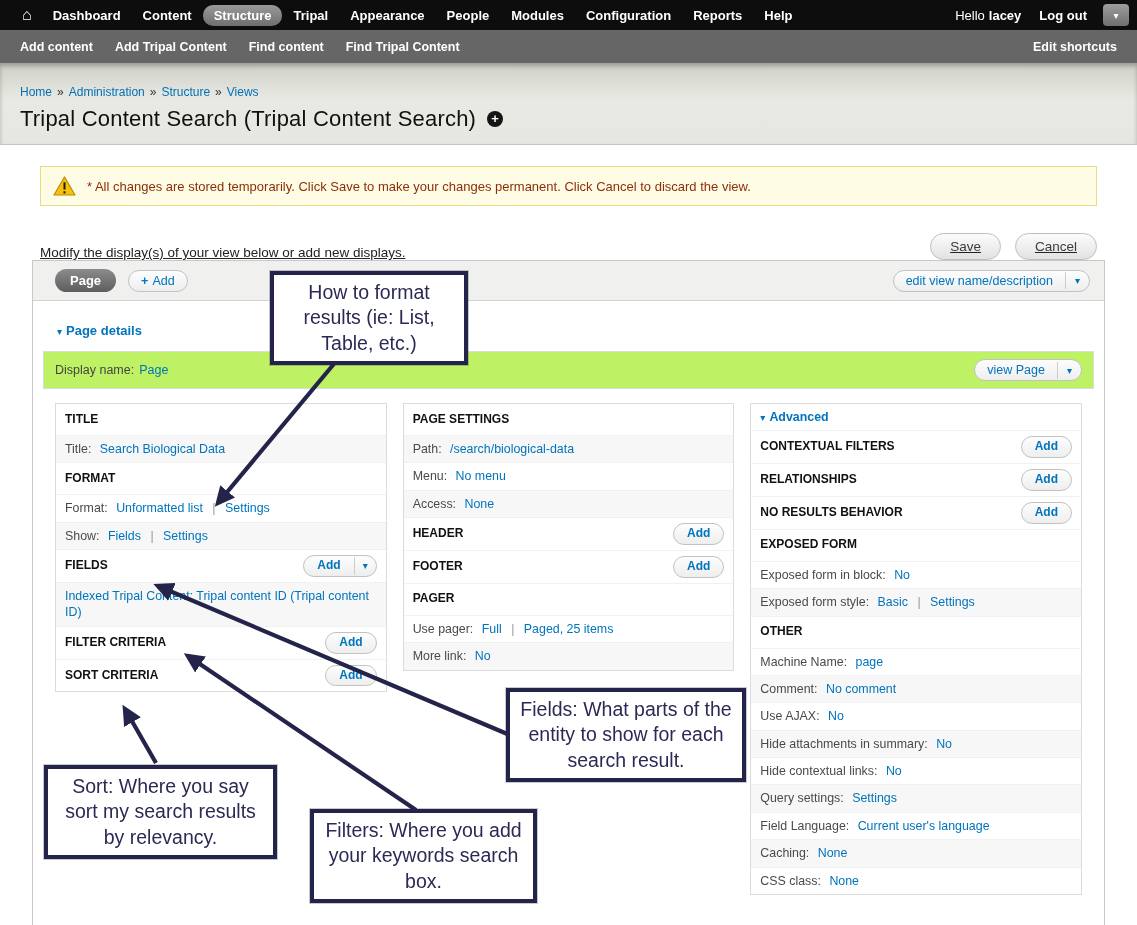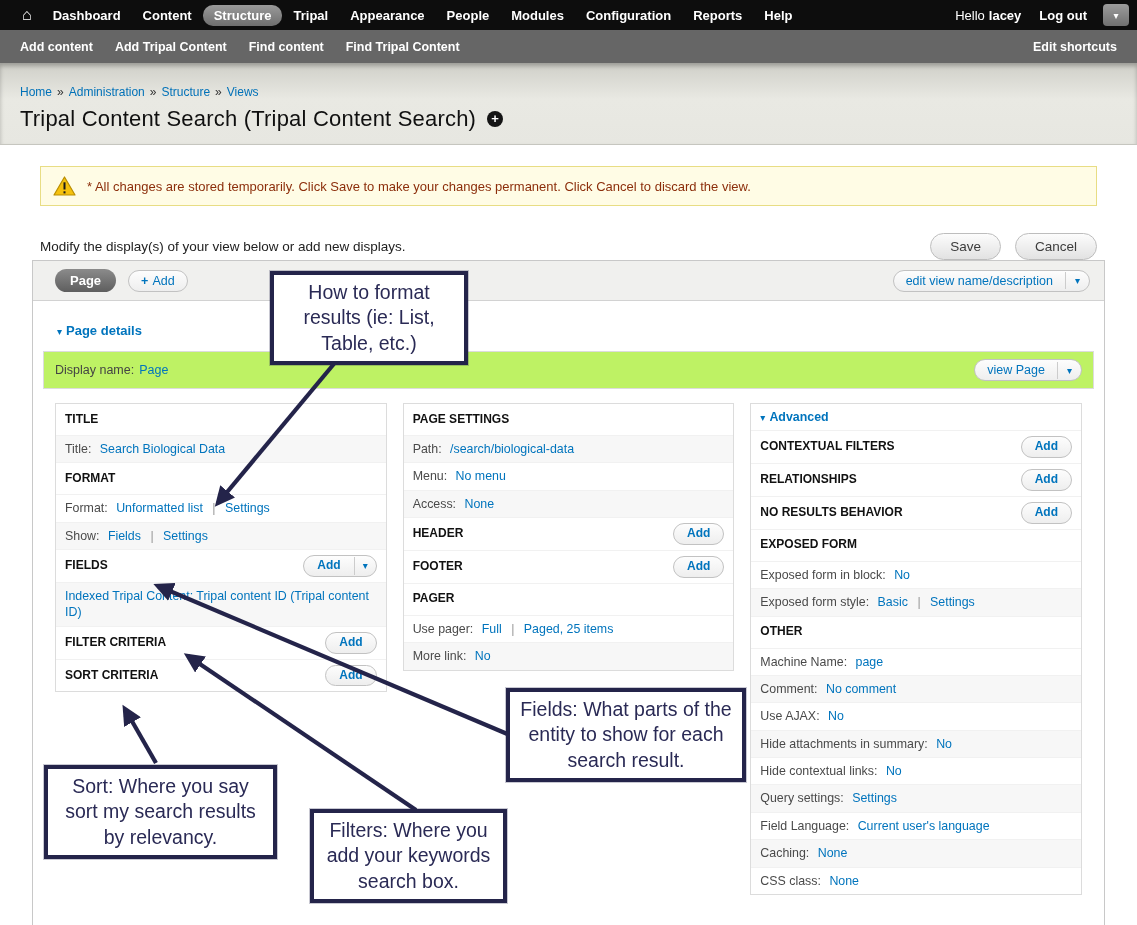--- a/index.html
+++ b/index.html
@@ -32,21 +32,21 @@
   .crumb-sep{margin:0 5px;color:#333;}
   .page-title-row{display:flex;align-items:center;}
   h1.page-title{margin:0;font-size:22px;font-weight:500;color:#101010;letter-spacing:.2px;}
   .plus-circle{width:16px;height:16px;border-radius:50%;background:#141414;color:#fff;font-size:13px;font-weight:bold;
                line-height:15px;text-align:center;display:inline-block;margin-left:11px;cursor:pointer;}
 
   
   .content{padding:0 32px;}
   .warning{margin:21px 8px 0;background:#fffce5;border:1px solid #e8dd84;padding:9px 12px;display:flex;
            align-items:center;gap:11px;font-size:13px;color:#8c2e0b;}
-  .modify-row{margin:27px 8px 0;display:flex;align-items:center;font-size:13.5px;color:#222;}
+  .modify-row{margin:27px 8px 0;display:flex;align-items:flex-end;font-size:13.5px;color:#222;text-decoration:underline;}
   .btn{border:1px solid #bdbdbd;border-radius:14px;background:linear-gradient(#fcfcfc,#e2e2e2);
        color:#3c3c3c;font-size:13.5px;padding:5px 19px;cursor:pointer;font-family:inherit;}
   .btn + .btn{margin-left:14px;}
   .modify-row .btn:first-of-type{margin-left:auto;}
   h2.displays-heading{margin:18px 0 7px 8px;font-size:17px;color:#111;}
 
   
   .views-container{border:1px solid #c8c8c8;border-bottom:none;min-height:648px;background:#fff;}
   .tabs-row{background:#f0f0ee;border-bottom:1px solid #d2d2d2;padding:8px 14px;display:flex;align-items:center;}
   .tab-page{background:linear-gradient(#8b8b8b,#5e5e5e);color:#fff;font-weight:bold;font-size:13px;
@@ -84,21 +84,21 @@
   .adv-toggle .lnk{font-weight:bold;}
 
   
   .arrows{position:absolute;left:0;top:0;z-index:9;pointer-events:none;}
   .ann{position:absolute;z-index:10;background:#fff;border:4px solid #24244a;color:#2a2a55;
        font-size:19.5px;line-height:1.3;text-align:center;padding:5px 9px;box-sizing:border-box;
        box-shadow:0 0 0 1px rgba(36,36,74,.25);}
   #ann-format{left:270px;top:271px;width:198px;}
   #ann-fields{left:506px;top:688px;width:240px;}
   #ann-sort{left:44px;top:765px;width:233px;}
-  #ann-filters{left:310px;top:809px;width:197px;}
+  #ann-filters{left:310px;top:809px;width:227px;}
 </style>
 </head>
 <body>
 
 <div class="screen">
 
   <header class="toolbar">
     <span class="home-icon">⌂</span>
     <nav class="toolbar-menu">
       <a class="toolbar-item">Dashboard</a>

